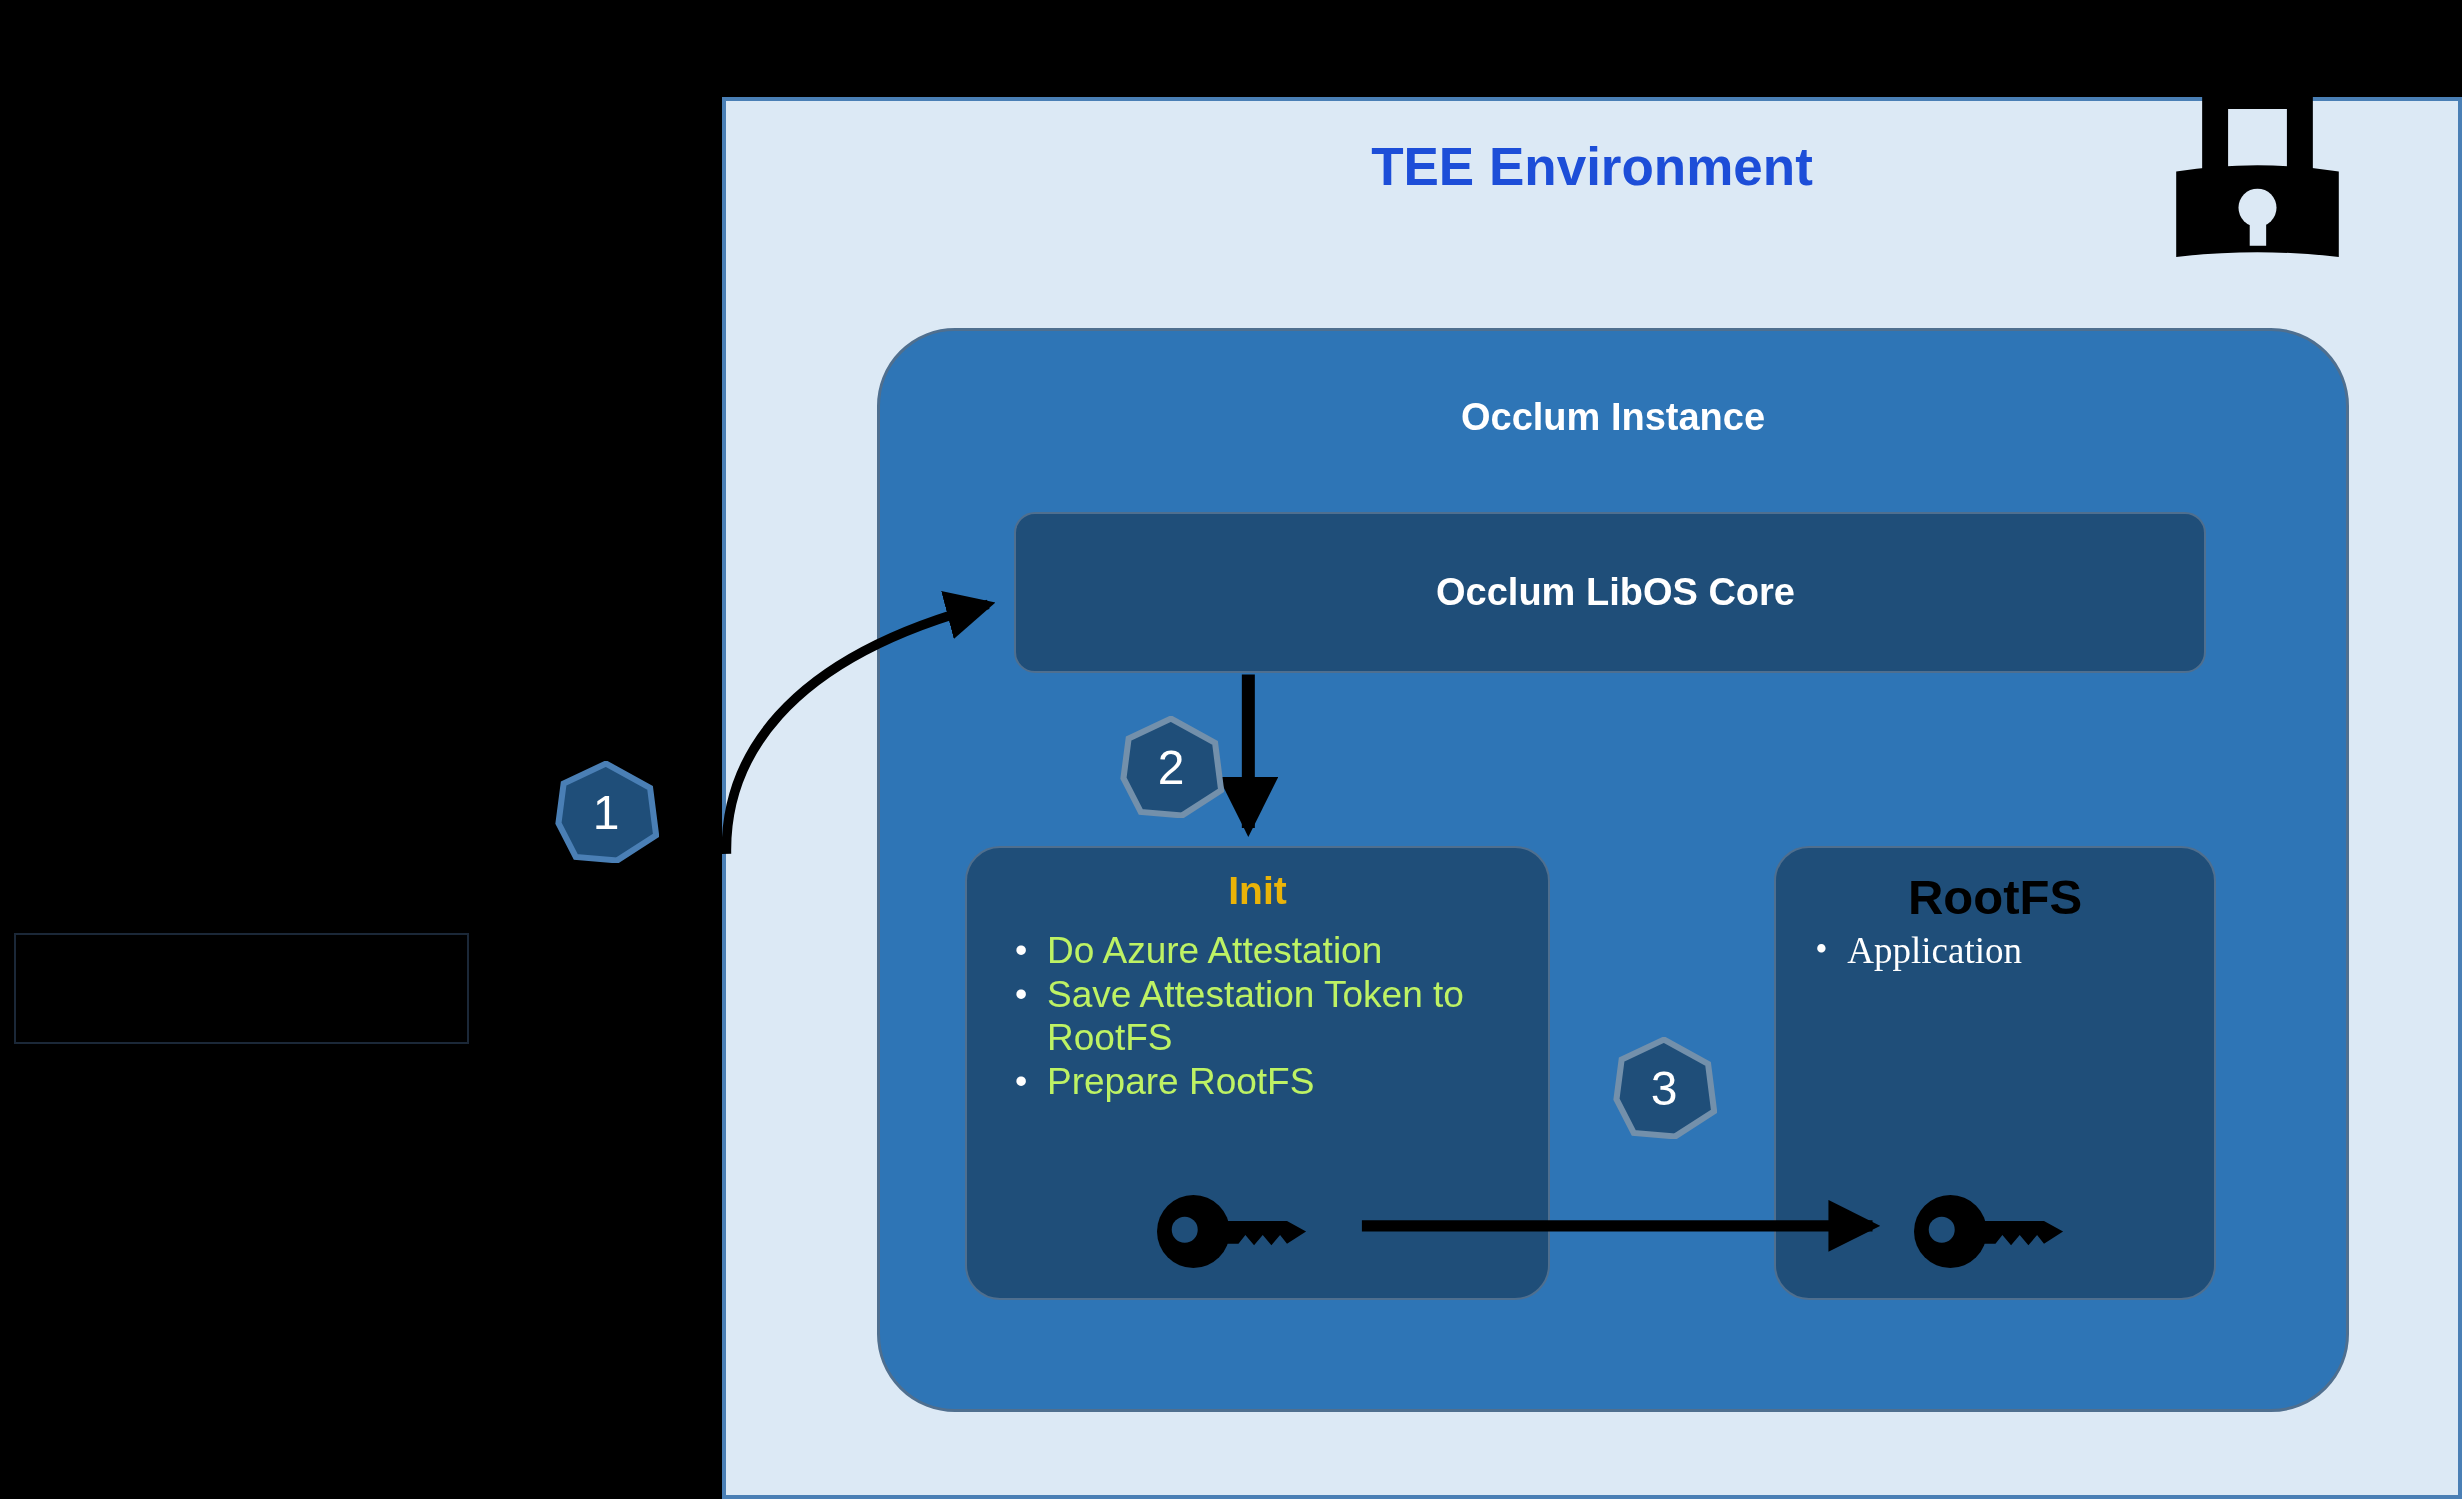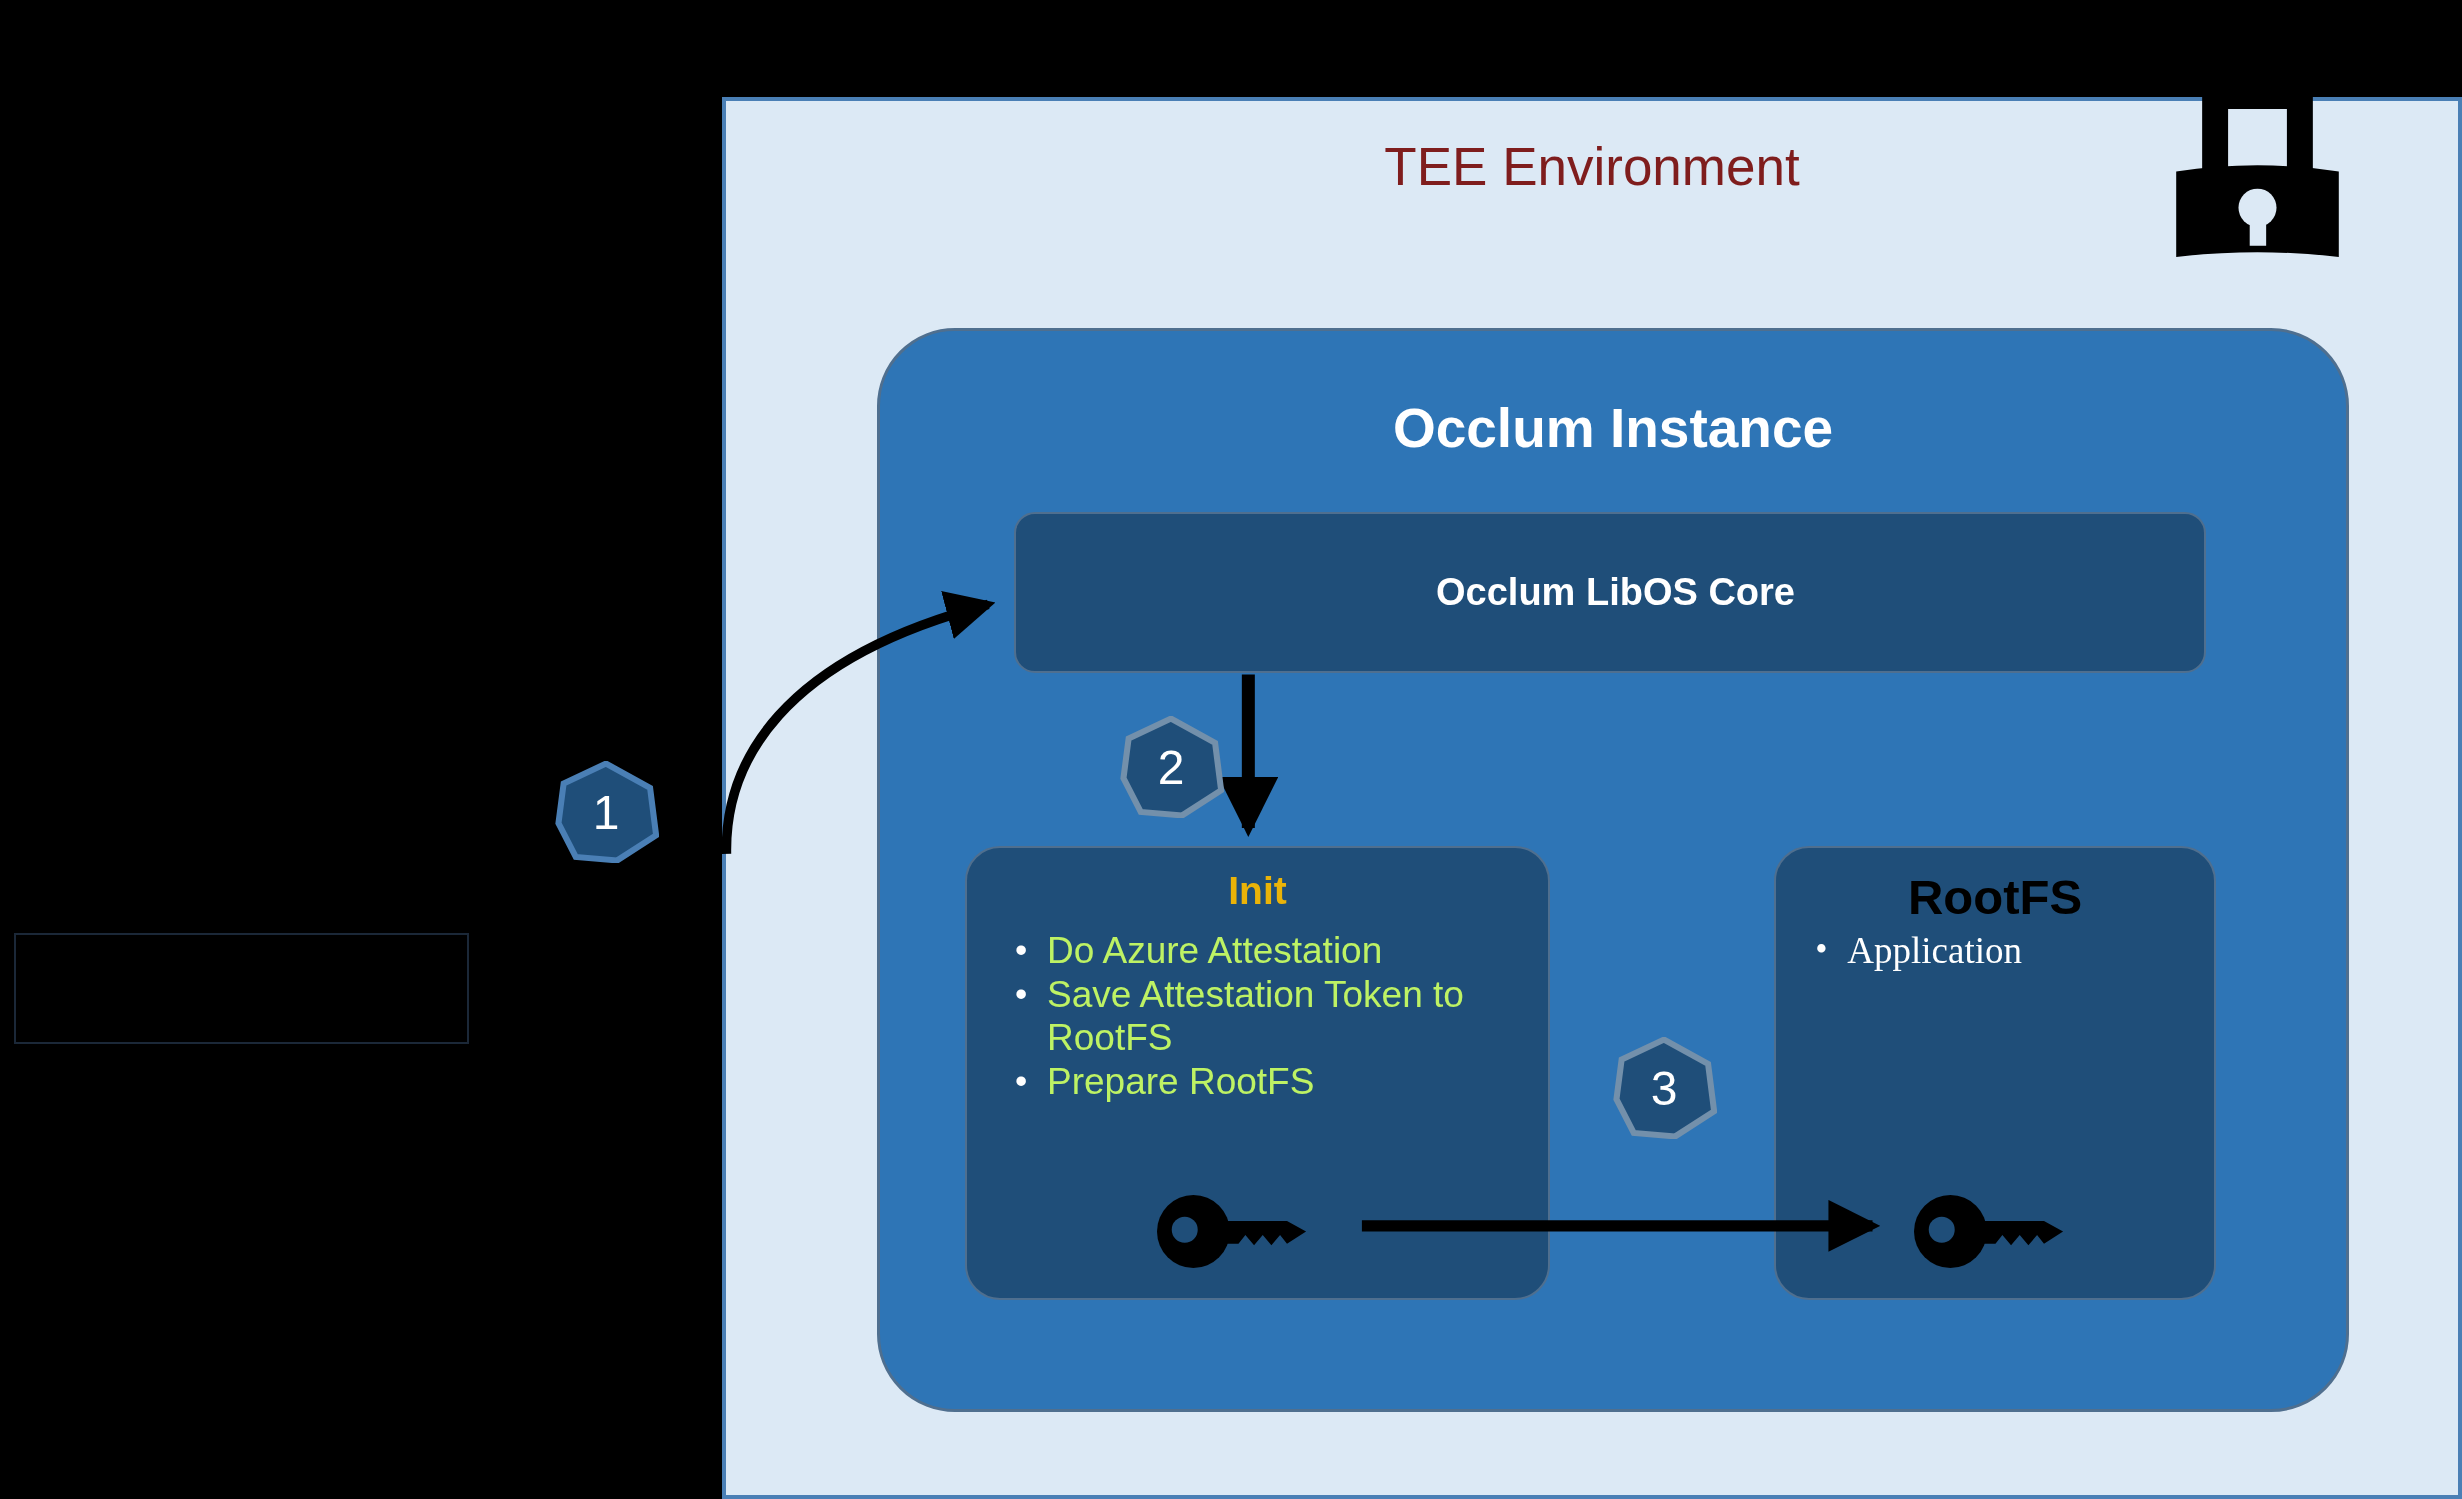--- a/index.html
+++ b/index.html
@@ -47,22 +47,22 @@
     border: 4.3px solid #4a7fb5;
     box-sizing: border-box;
   }
   .tee-title {
     position: absolute;
     left: 0;
     top: 35px;
     width: 100%;
     text-align: center;
     font-size: 53px;
-    font-weight: normal;
-    color: #7f1d1d;
+    font-weight: bold;
+    color: #1d4ed8;
     letter-spacing: 0px;
     white-space: nowrap;
   }
 
   
   .lock-icon {
     position: absolute;
     left: 2171px;
     top: 97px;
     width: 173px;
@@ -80,21 +80,21 @@
     border: 3.5px solid #4f6f8f;
     border-radius: 78px;
     box-sizing: border-box;
   }
   .occlum-title {
     position: absolute;
     left: 0;
     top: 65px;
     width: 100%;
     text-align: center;
-    font-size: 55px;
+    font-size: 38px;
     font-weight: bold;
     color: #ffffff;
     white-space: nowrap;
   }
 
   
   .libos-box {
     position: absolute;
     left: 1014px;
     top: 512px;

